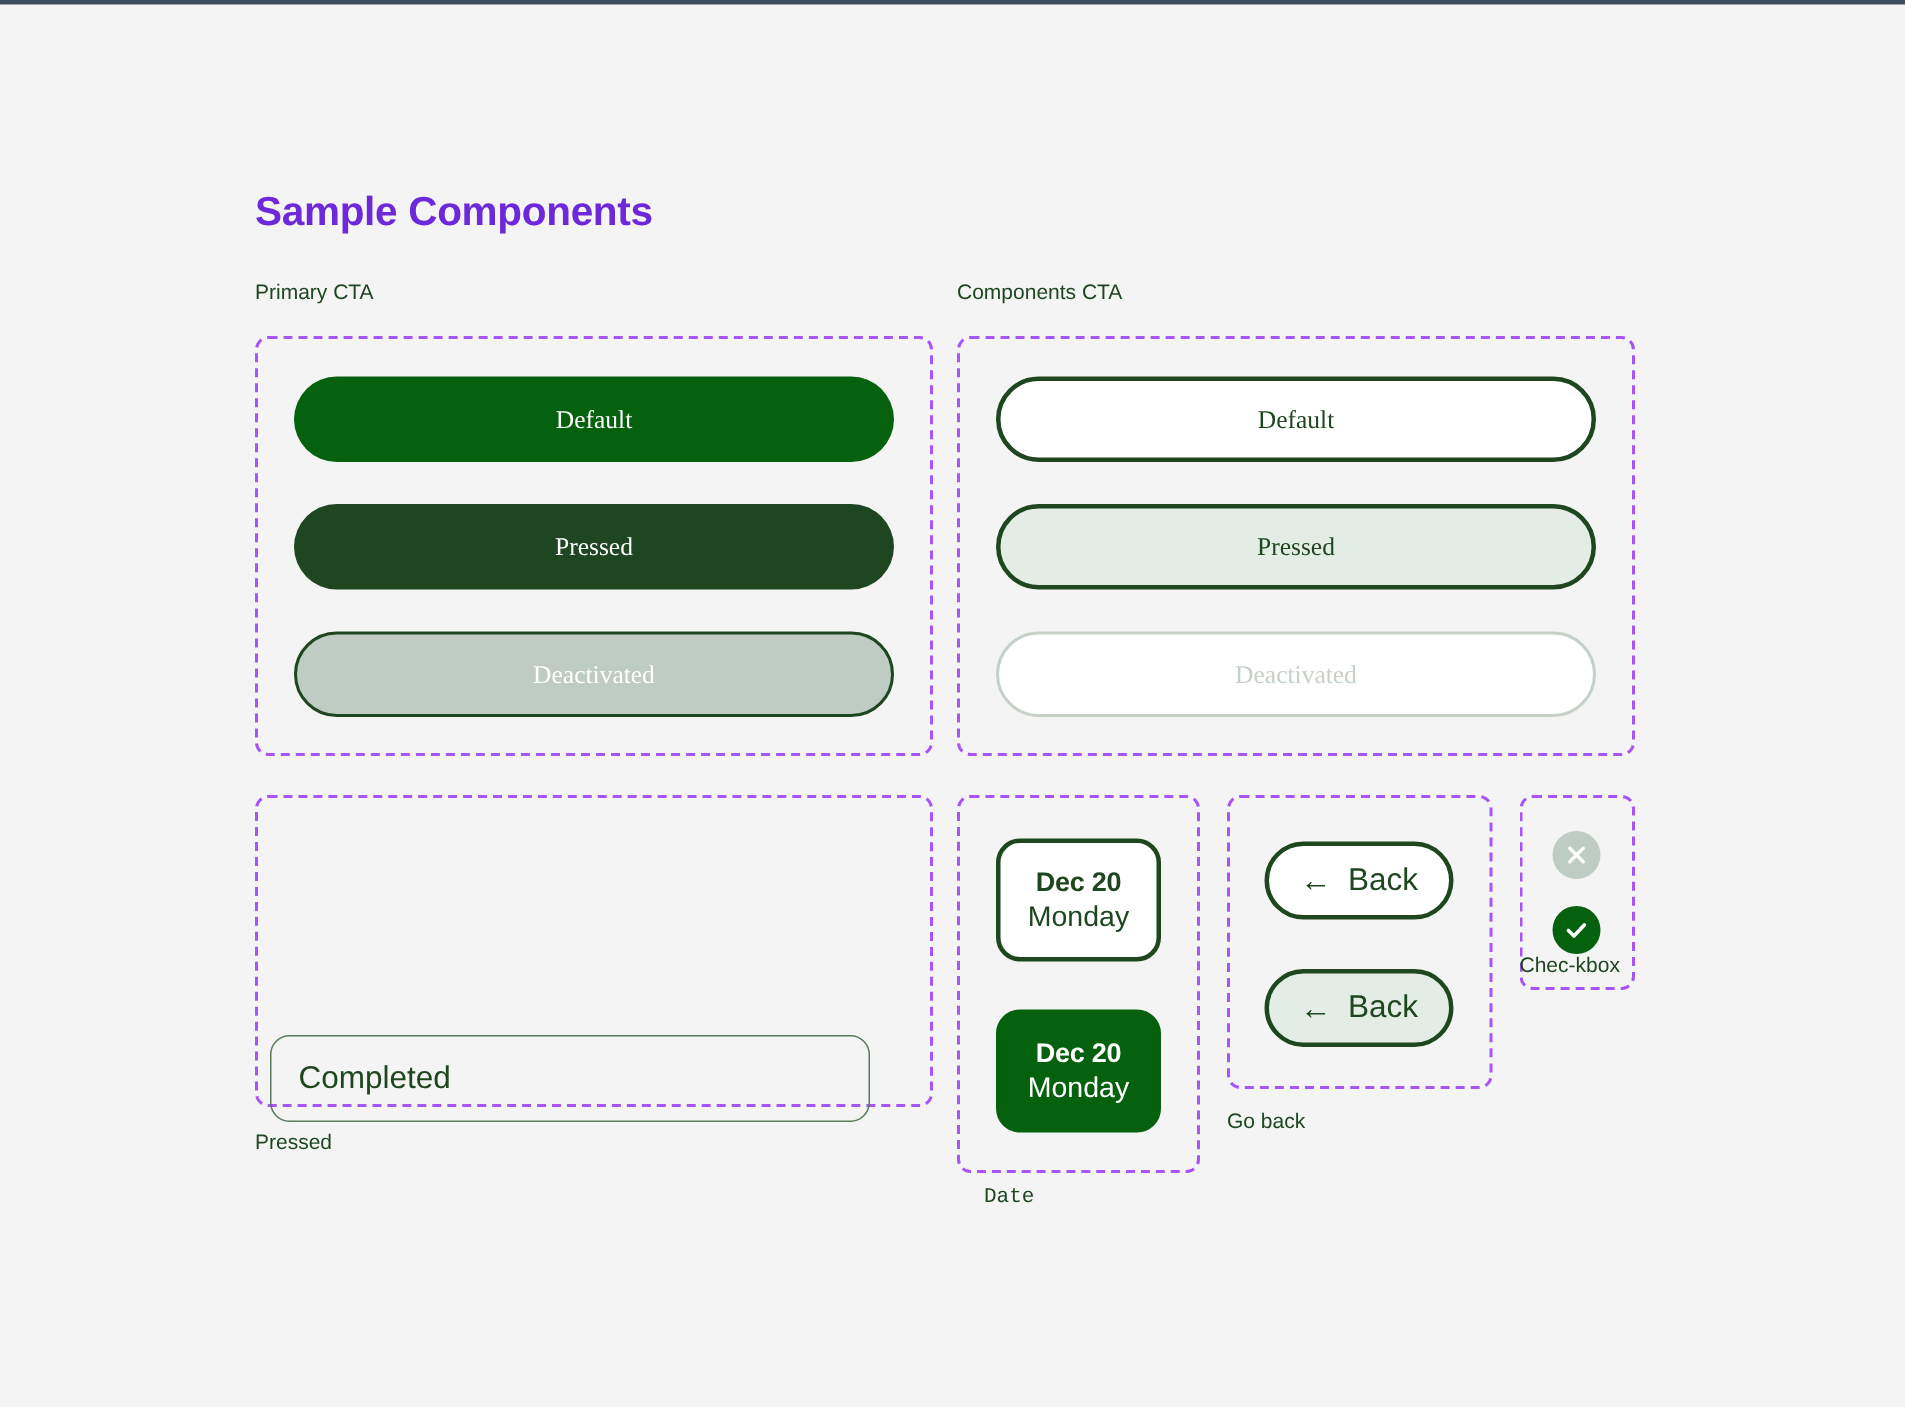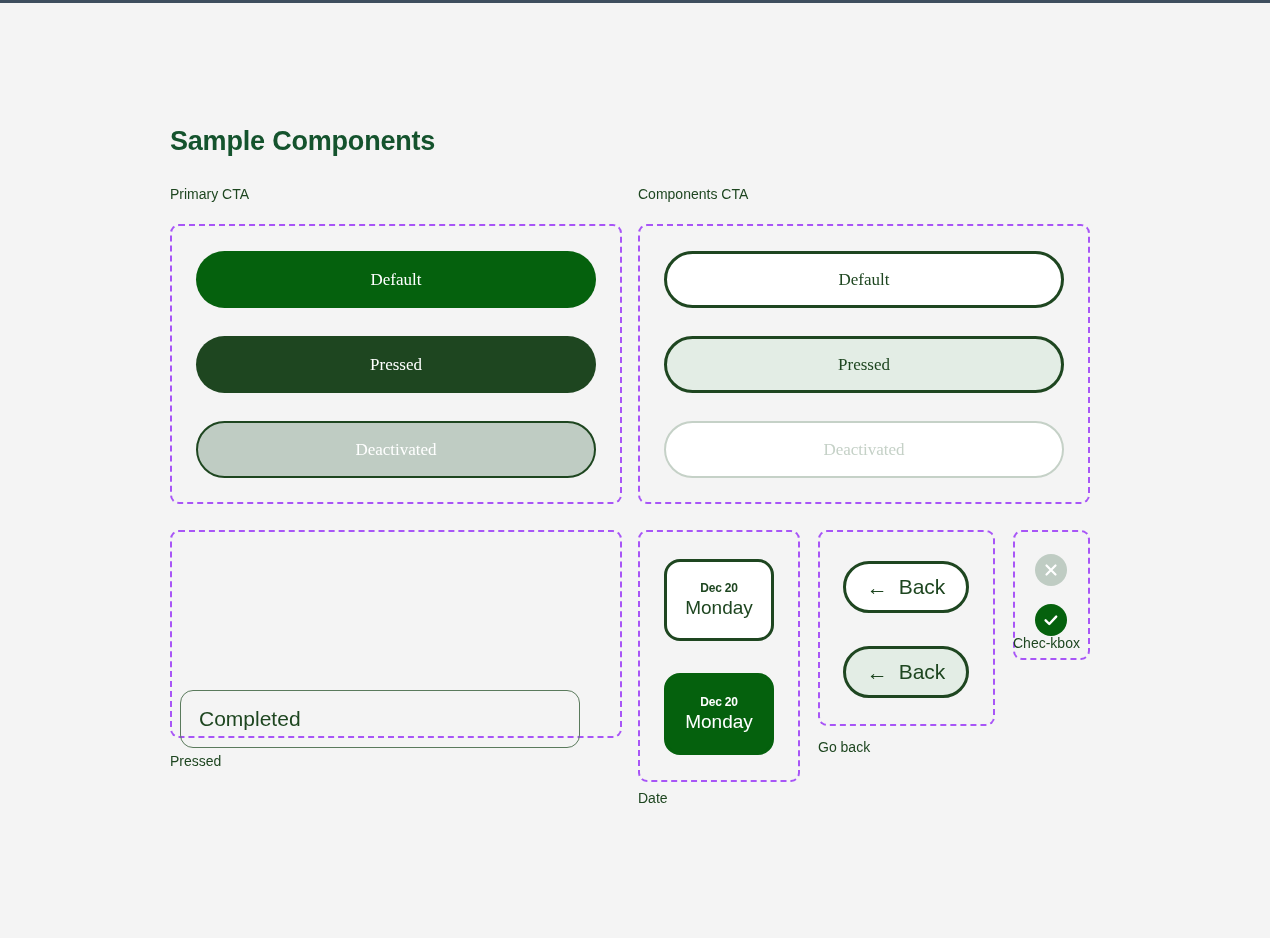--- a/index.html
+++ b/index.html
@@ -28,21 +28,21 @@
     height: 938px;
   }
 
   
   .page-title {
     position: absolute;
     left: 170px;
     top: 126px;
     font-size: 27px;
     font-weight: bold;
-    color: #14532d;
+    color: #6d28d9;
     letter-spacing: -0.2px;
   }
   .group-label {
     position: absolute;
     font-size: 14px;
     color: #1e4620;
     white-space: nowrap;
   }
   .group-label.wrap {
     white-space: normal;
@@ -134,21 +134,21 @@
     background: #ffffff;
     border: 3px solid #1e4620;
     color: #1e4620;
   }
   .date-card-selected {
     background: #05610d;
     border: 3px solid #05610d;
     color: #ffffff;
   }
   .date-day {
-    font-size: 12px;
+    font-size: 18px;
     font-weight: bold;
     letter-spacing: -0.2px;
   }
   .date-weekday {
     font-size: 19px;
     font-weight: normal;
   }
 
   
   .back-btn {
@@ -233,21 +233,21 @@
   <div class="date-card date-card-default" style="left:664px; top:559px; width:110px; height:82px;">
     <span class="date-day">Dec 20</span>
     <span class="date-weekday">Monday</span>
   </div>
 
   <div class="date-card date-card-selected" style="left:664px; top:673px; width:110px; height:82px;">
     <span class="date-day">Dec 20</span>
     <span class="date-weekday">Monday</span>
   </div>
 
-  <div class="group-label" style="left:638px; top:790px;">Date</div>
+  <div class="group-label" style="left:656px; top:790px;font-family:Liberation Mono, monospace;">Date</div>
 
   <div class="dash-box" style="left:818px; top:530px; width:177px; height:196px;"></div>
 
   <button class="back-btn back-btn-default" style="left:843px; top:561px; width:126px; height:52px;">
     <span class="back-arrow">←</span>
     <span>Back</span>
   </button>
 
   <button class="back-btn back-btn-pressed" style="left:843px; top:646px; width:126px; height:52px;">
     <span class="back-arrow">←</span>

